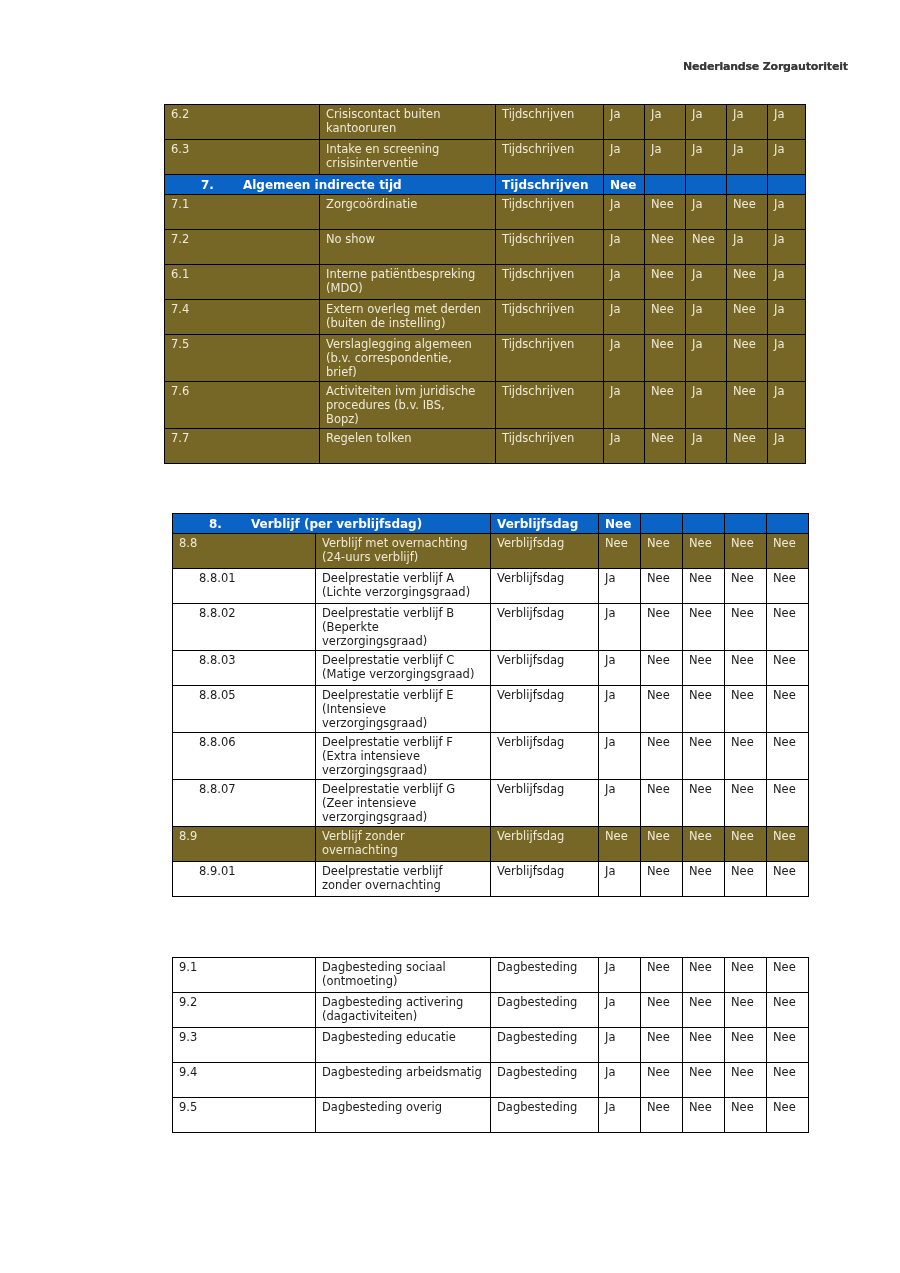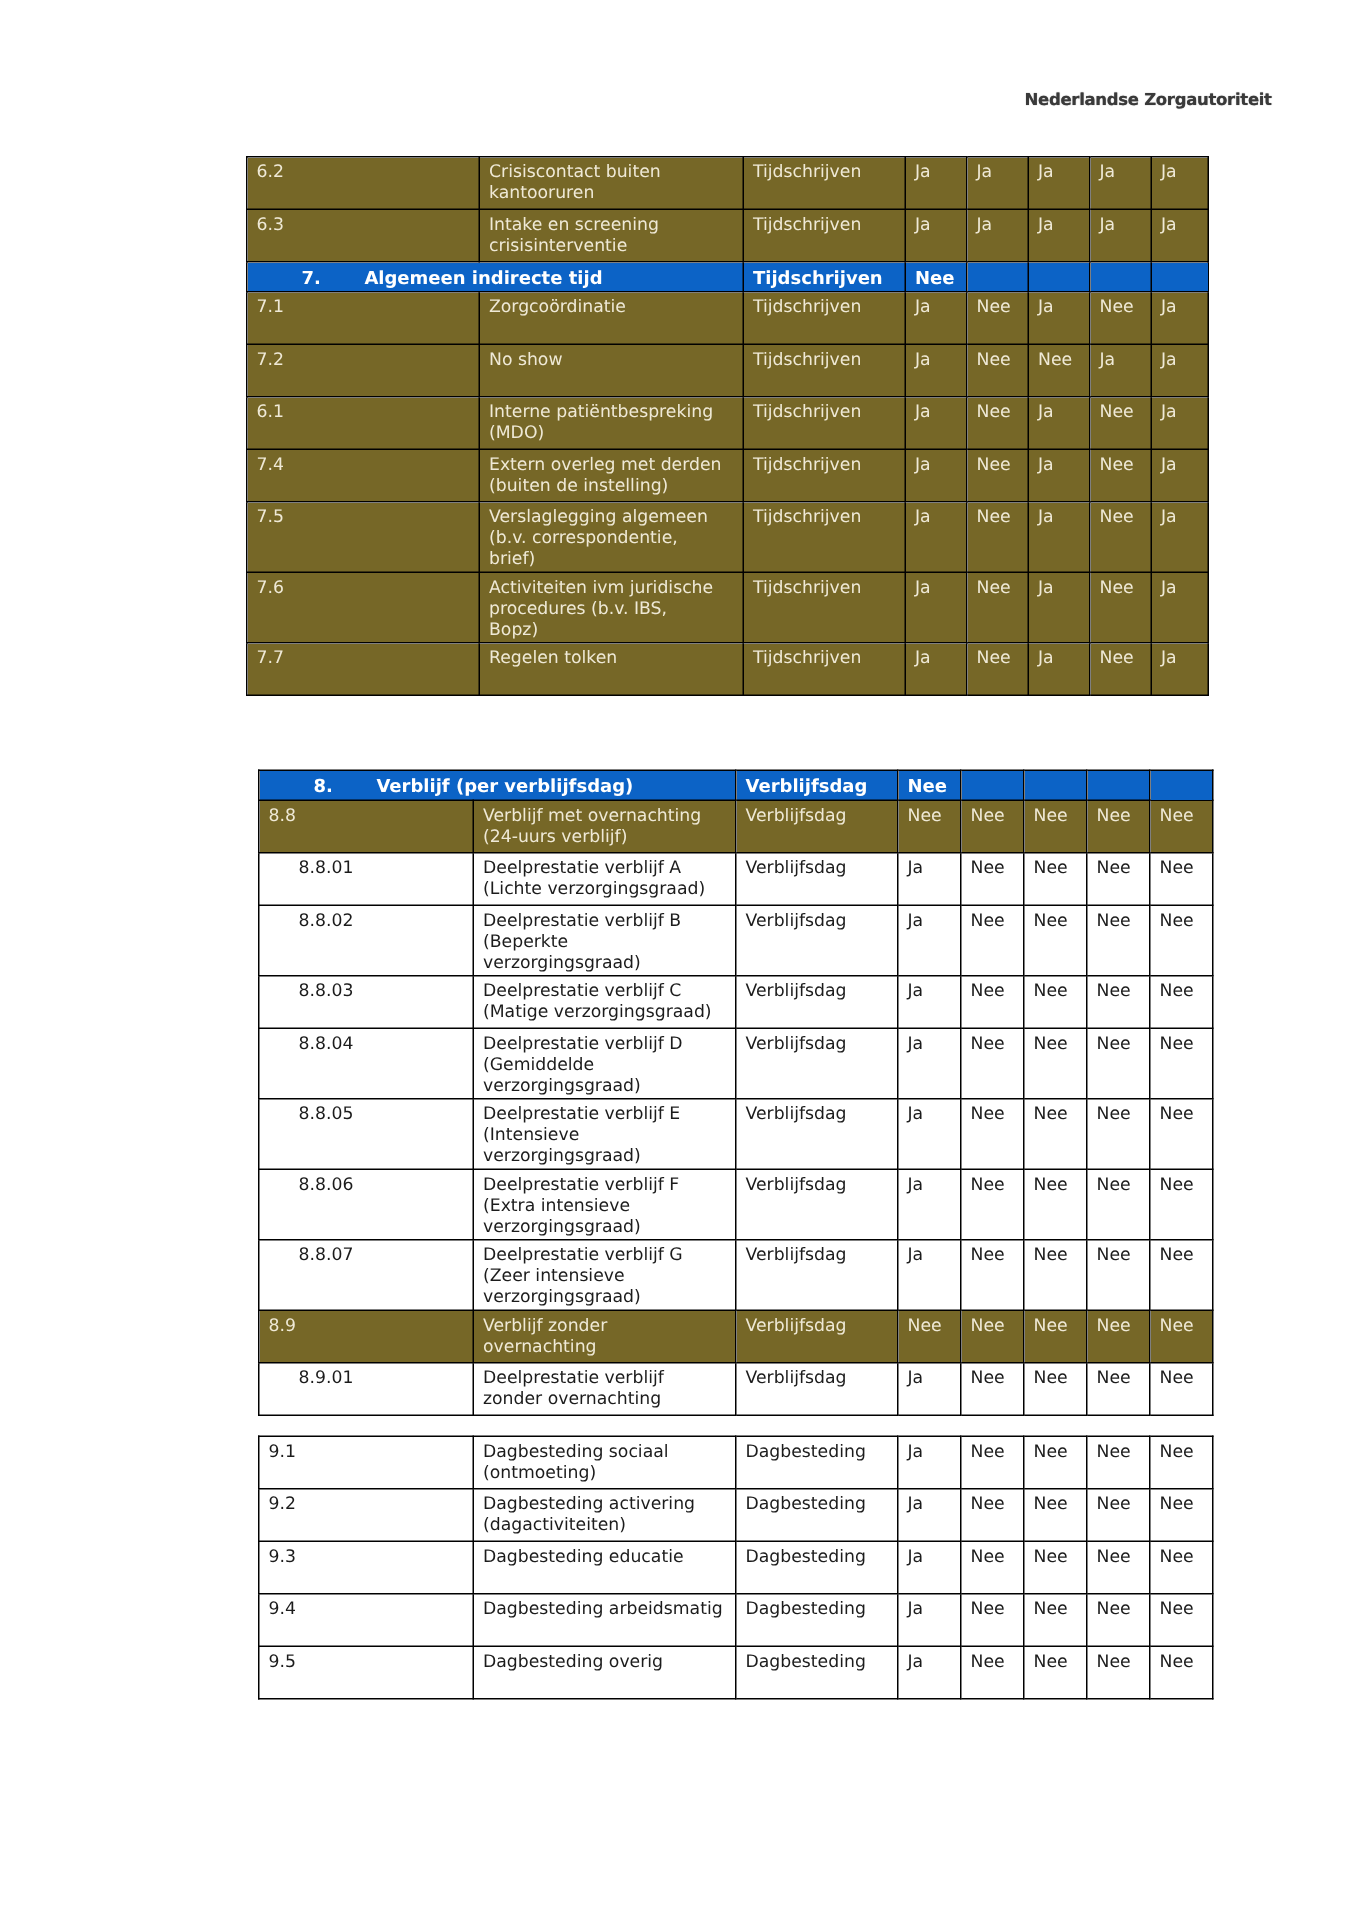--- a/index.html
+++ b/index.html
@@ -255,32 +255,20 @@
             <td class="desc-cell">Deelprestatie verblijf C
 (Matige verzorgingsgraad)</td>
             <td class="reg-cell">Verblijfsdag</td>
             <td class="flag-cell">Ja</td>
             <td class="flag-cell">Nee</td>
             <td class="flag-cell">Nee</td>
             <td class="flag-cell">Nee</td>
             <td class="flag-cell">Nee</td>
           </tr>
           <tr class="data-row white">
-            <td class="code-cell indent">8.8.04</td>
-            <td class="desc-cell">Deelprestatie verblijf D
-(Gemiddelde
-verzorgingsgraad)</td>
-            <td class="reg-cell">Verblijfsdag</td>
-            <td class="flag-cell">Ja</td>
-            <td class="flag-cell">Nee</td>
-            <td class="flag-cell">Nee</td>
-            <td class="flag-cell">Nee</td>
-            <td class="flag-cell">Nee</td>
-          </tr>
-          <tr class="data-row white">
             <td class="code-cell indent">8.8.05</td>
             <td class="desc-cell">Deelprestatie verblijf E
 (Intensieve
 verzorgingsgraad)</td>
             <td class="reg-cell">Verblijfsdag</td>
             <td class="flag-cell">Ja</td>
             <td class="flag-cell">Nee</td>
             <td class="flag-cell">Nee</td>
             <td class="flag-cell">Nee</td>
             <td class="flag-cell">Nee</td>

